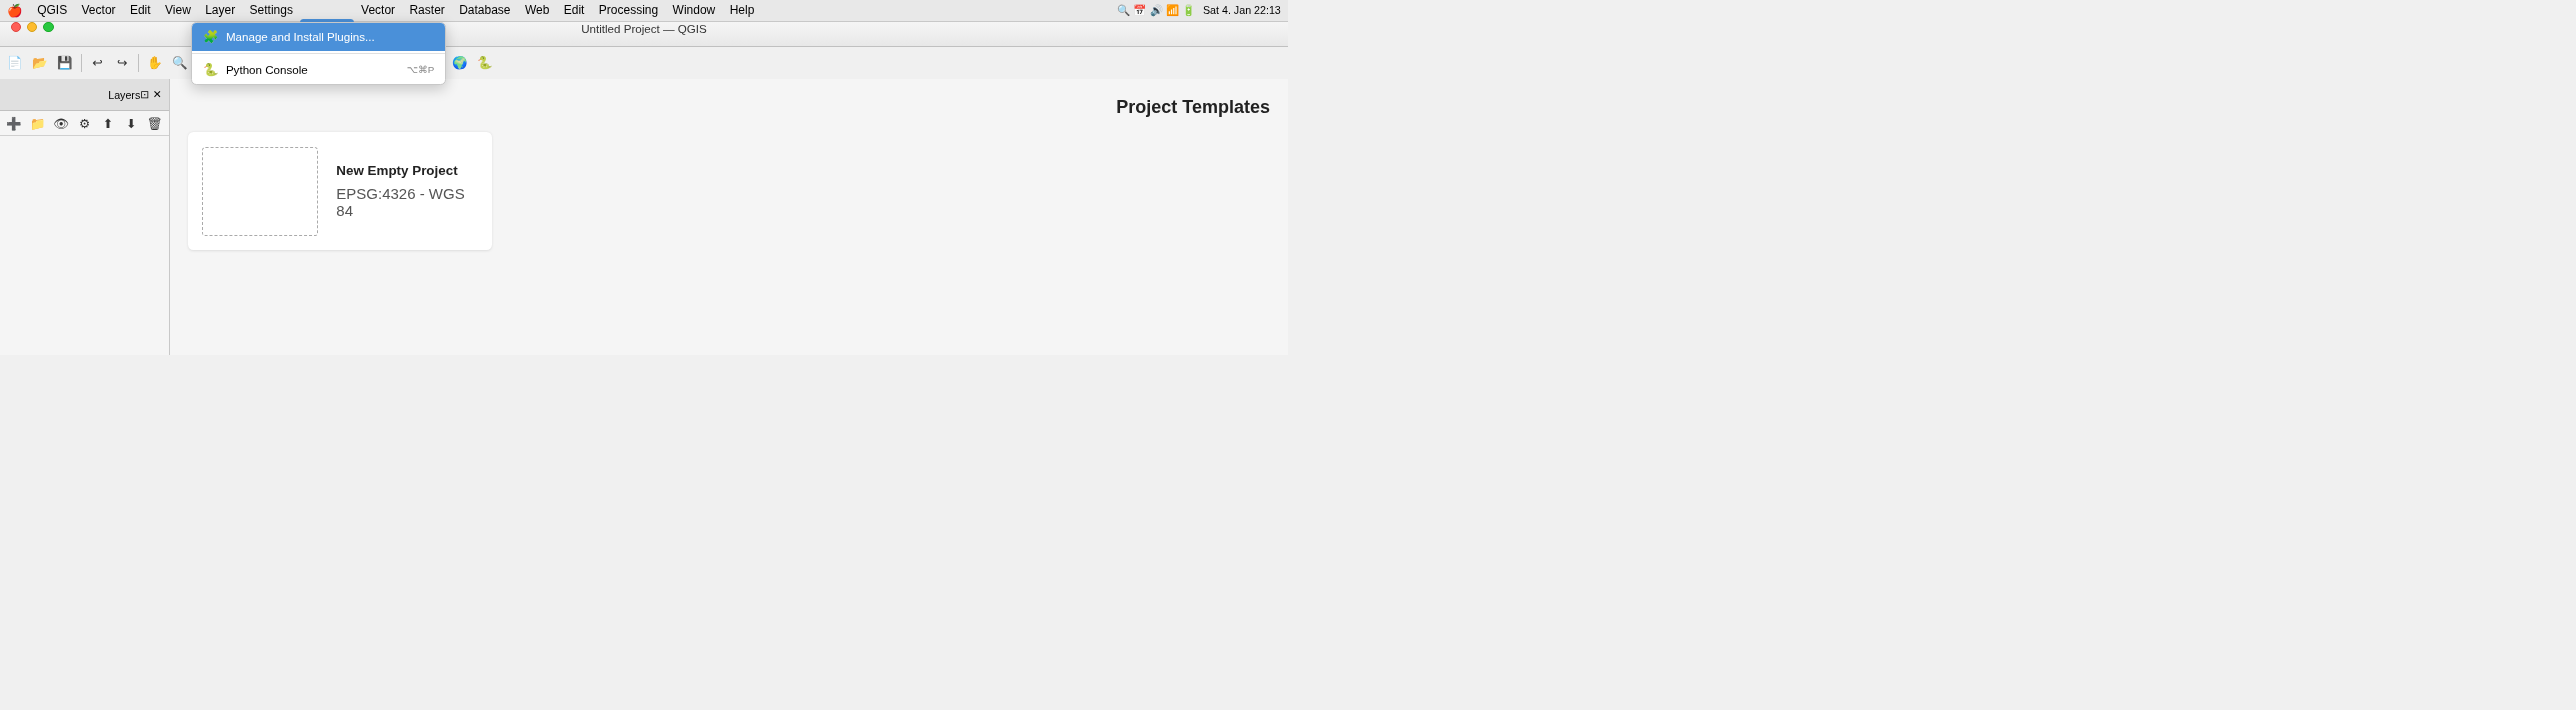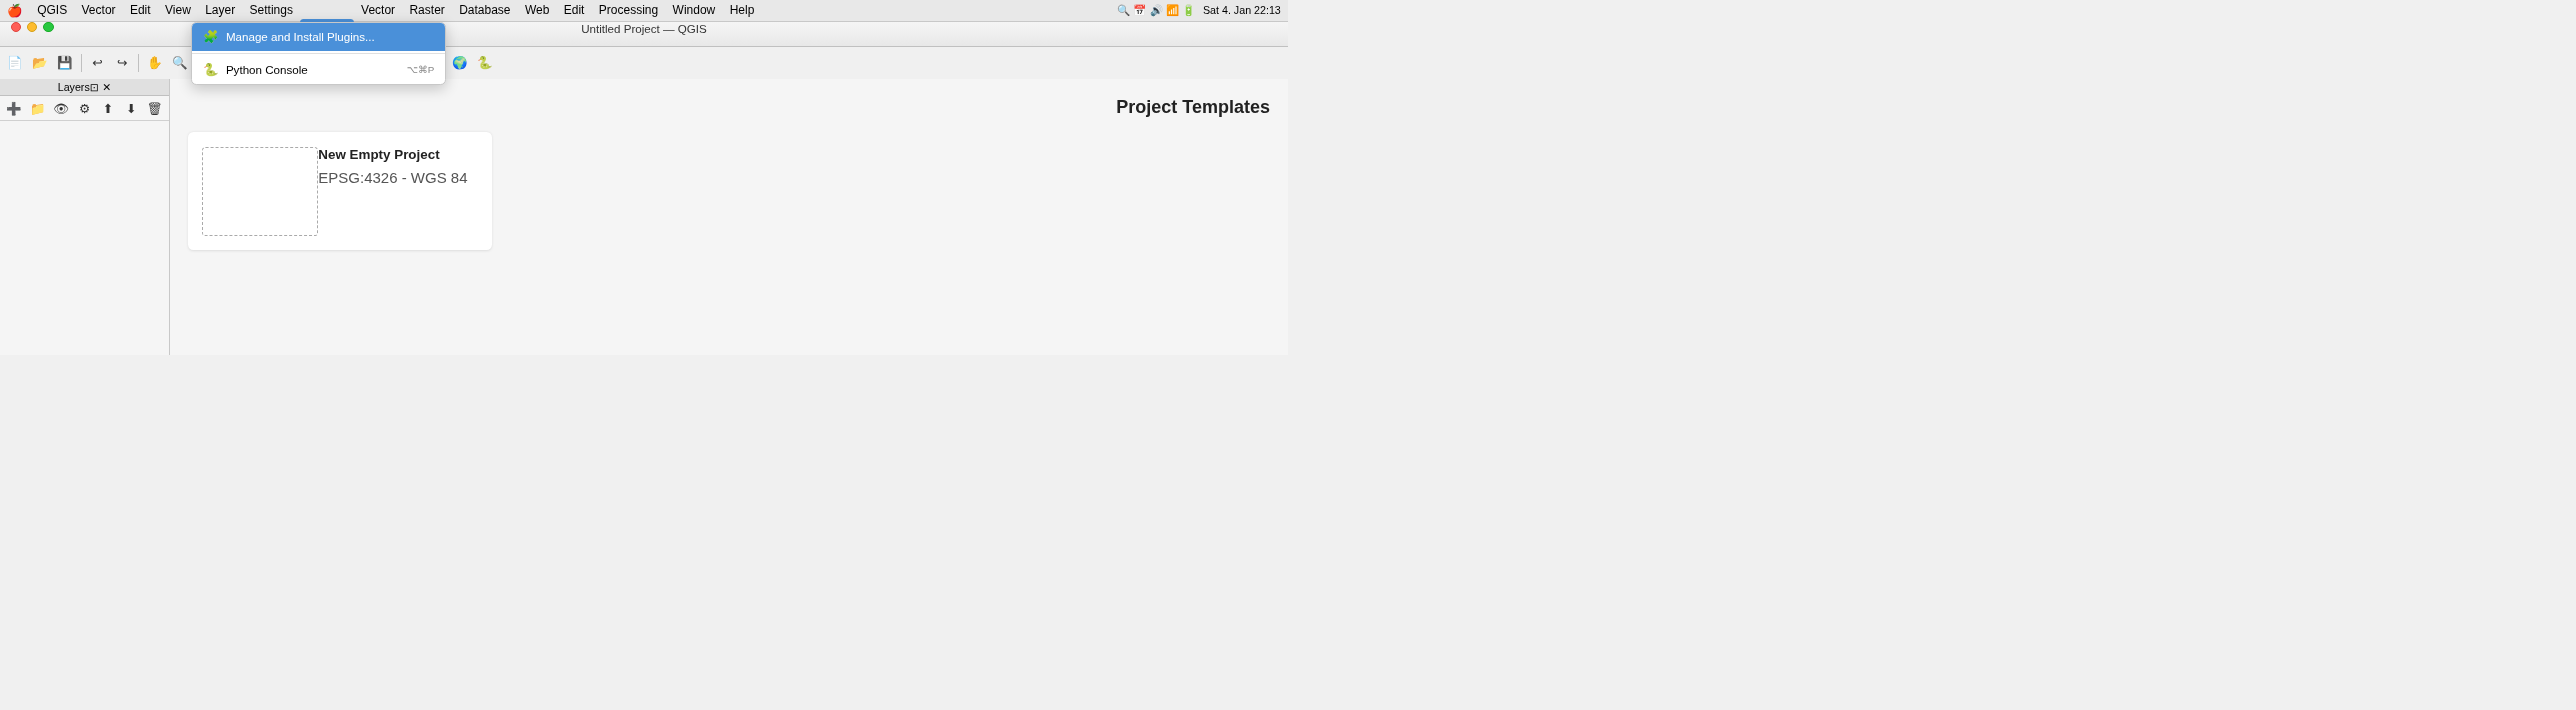--- a/index.html
+++ b/index.html
@@ -121,29 +121,29 @@
     .layers-panel {
       position: absolute;
       left: 0;
       top: 79px;
       width: 170px;
       bottom: 0;
       background: #f5f5f5;
       border-right: 0.9px solid #c8c8c8;
     }
     .layers-header {
-      height: 17px;
+      height: 32px;
       background: #e0e0e0;
       border-bottom: 0.9px solid #c0c0c0;
       display: flex;
       align-items: center;
       padding: 0 7.2px;
       font-size: 10.7px;
       font-weight: 500;
-      justify-content: center;
+      justify-content: flex-end;
     }
     .layers-header-icons {
       display: flex;
       gap: 3.6px;
     }
     .layers-toolbar {
       height: 25px;
       display: flex;
       align-items: center;
       padding: 0 3.6px;
@@ -167,21 +167,22 @@
       font-weight: 600;
       color: #222;
       margin-bottom: 14.3px;
       text-align: right;
     }
     .template-card {
       background: white;
       border-radius: 5.4px;
       padding: 14.3px;
       display: flex;
-      align-items: flex-start;
+      align-items: center;
+      gap: 18px;
       width: 304px;
       box-shadow: 0 0.9px 2.7px rgba(0,0,0,0.1);
     }
     .template-thumbnail {
       width: 116px;
       height: 89px;
       border: 1.8px dashed #aaa;
       border-radius: 3.6px;
       flex-shrink: 0;
       background: white;

